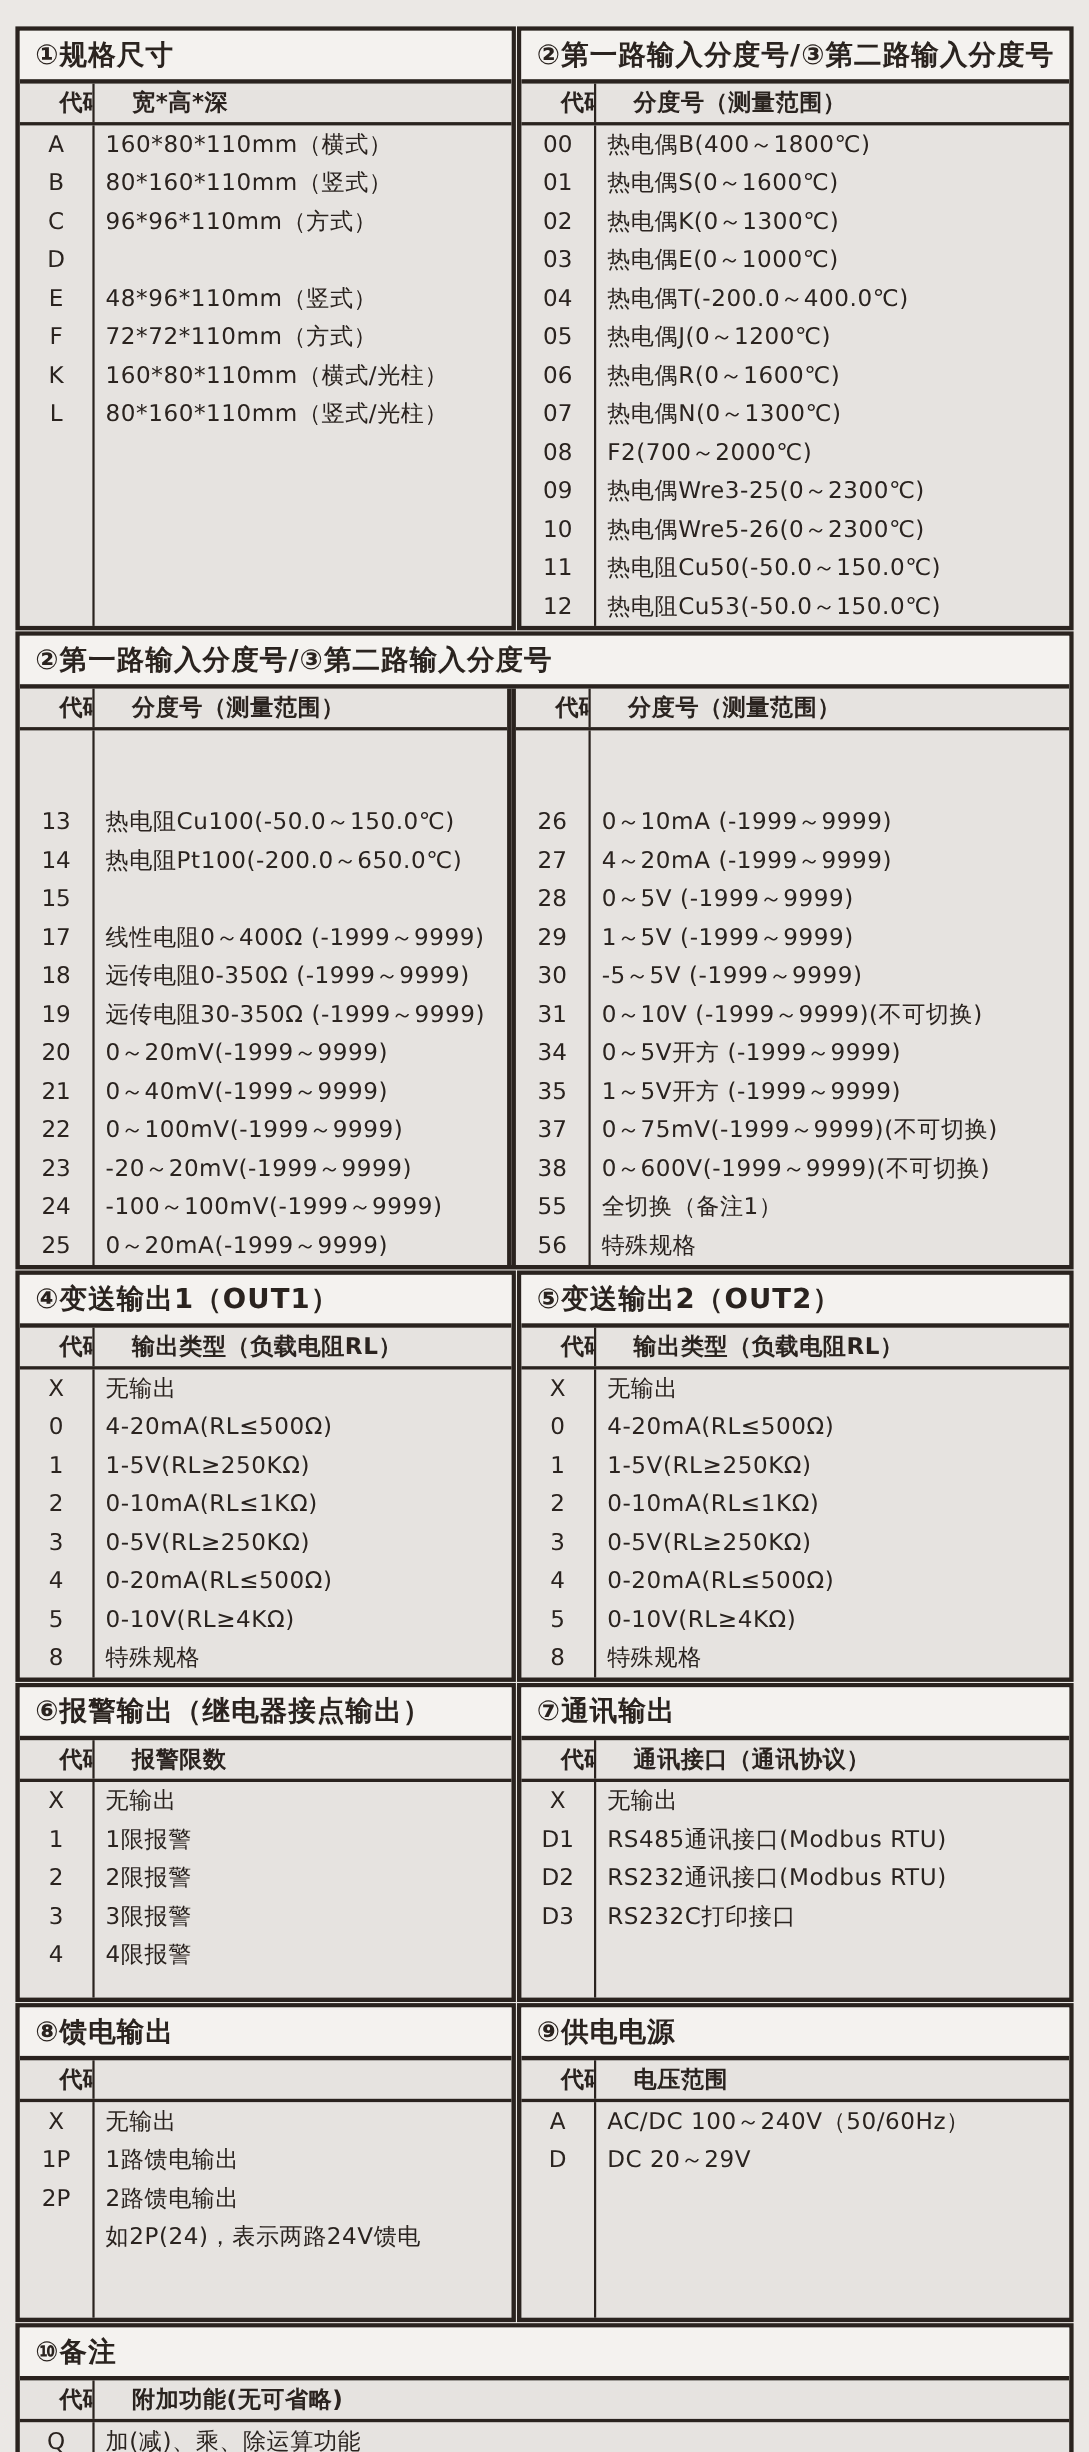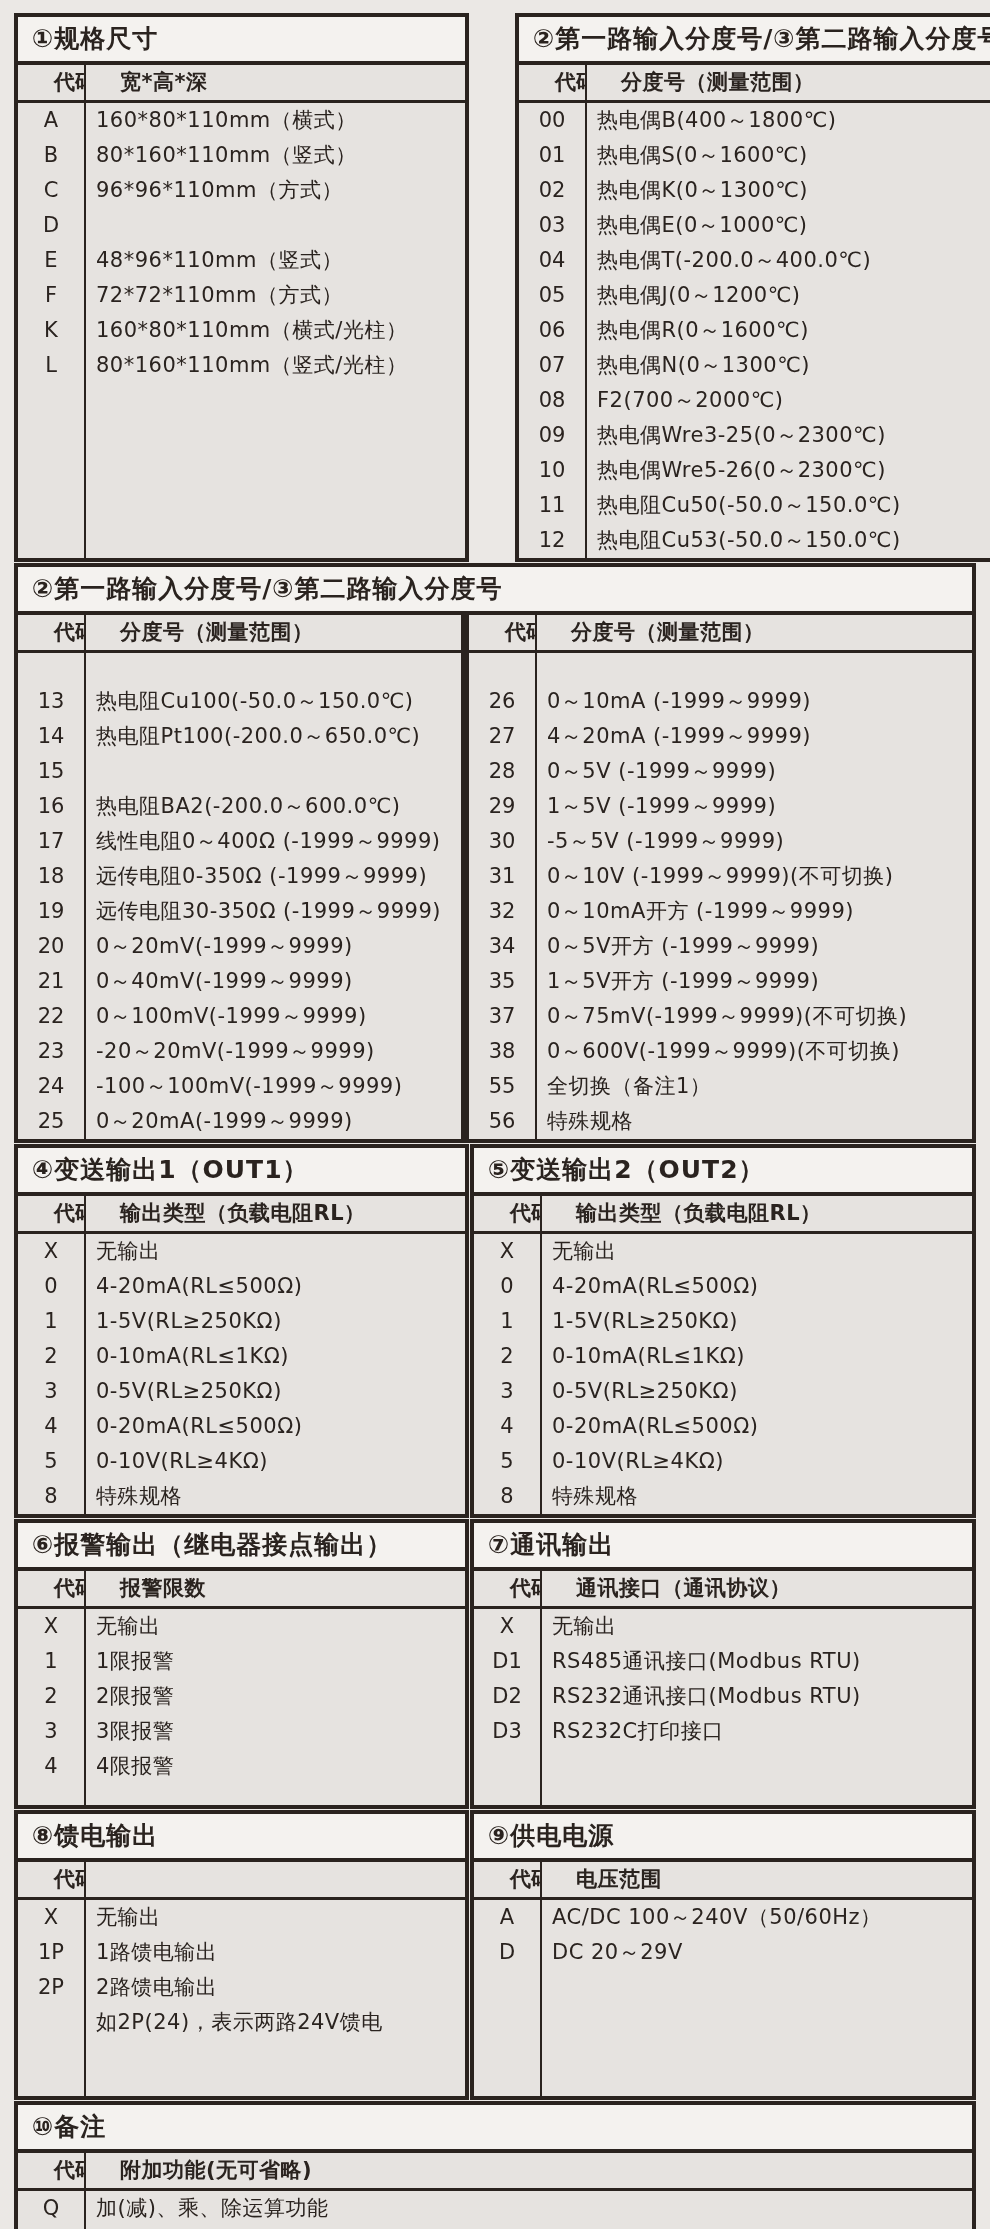--- a/index.html
+++ b/index.html
@@ -26,21 +26,21 @@
   .box{
     border:4px solid var(--border);
     background:var(--cell-bg);
     box-sizing:border-box;
     display:flex;flex-direction:column;
   }
   .box.lft{width:455px;flex:0 0 auto;}
   .box.rgt{flex:1 1 auto;margin-left:1px;}
   .box.full{width:100%;}
   .pair, .box.full{margin-top:1px;}
-  .sheet > :first-child{margin-top:5px;gap:45px;}
+  .sheet > :first-child{margin-top:16px;}
 
   .band{
     background:var(--band-bg);
     border-bottom:4px solid var(--border);
     padding:7px 10px 7px 14px;
     font-size:25px;line-height:30px;
     font-weight:bold;
     letter-spacing:1px;
     white-space:nowrap;
   }
@@ -213,24 +213,20 @@
               <div class="cell desc">热电阻Cu100(-50.0～150.0℃)</div>
             </div>
             <div class="row">
               <div class="cell code">14</div>
               <div class="cell desc">热电阻Pt100(-200.0～650.0℃)</div>
             </div>
             <div class="row">
               <div class="cell code">15</div>
             </div>
             <div class="row">
-              <div class="cell code">16</div>
-              <div class="cell desc">热电阻BA2(-200.0～600.0℃)</div>
-            </div>
-            <div class="row">
               <div class="cell code">17</div>
               <div class="cell desc">线性电阻0～400Ω (-1999～9999)</div>
             </div>
             <div class="row">
               <div class="cell code">18</div>
               <div class="cell desc">远传电阻0-350Ω (-1999～9999)</div>
             </div>
             <div class="row">
               <div class="cell code">19</div>
               <div class="cell desc">远传电阻30-350Ω (-1999～9999)</div>
@@ -283,24 +279,20 @@
               <div class="cell code">29</div>
               <div class="cell desc">1～5V (-1999～9999)</div>
             </div>
             <div class="row">
               <div class="cell code">30</div>
               <div class="cell desc">-5～5V (-1999～9999)</div>
             </div>
             <div class="row">
               <div class="cell code">31</div>
               <div class="cell desc">0～10V (-1999～9999)(不可切换)</div>
-            </div>
-            <div class="row">
-              <div class="cell code">32</div>
-              <div class="cell desc">0～10mA开方 (-1999～9999)</div>
             </div>
             <div class="row">
               <div class="cell code">34</div>
               <div class="cell desc">0～5V开方 (-1999～9999)</div>
             </div>
             <div class="row">
               <div class="cell code">35</div>
               <div class="cell desc">1～5V开方 (-1999～9999)</div>
             </div>
             <div class="row">

